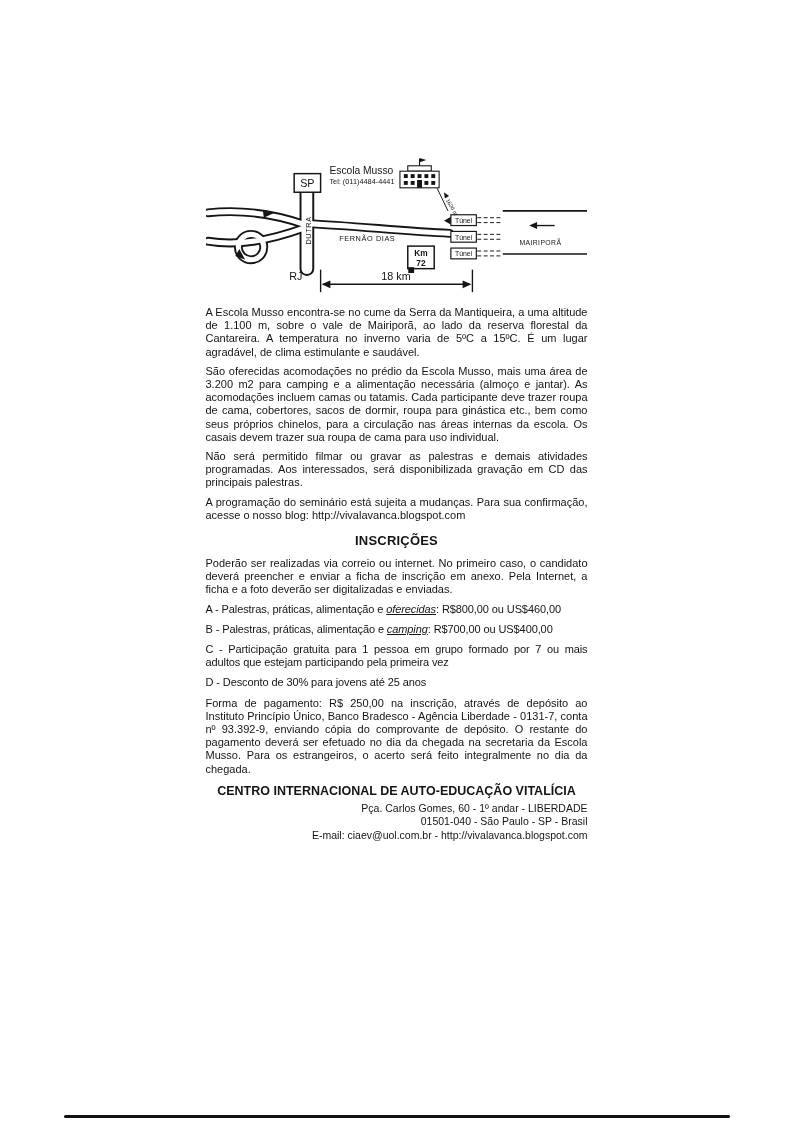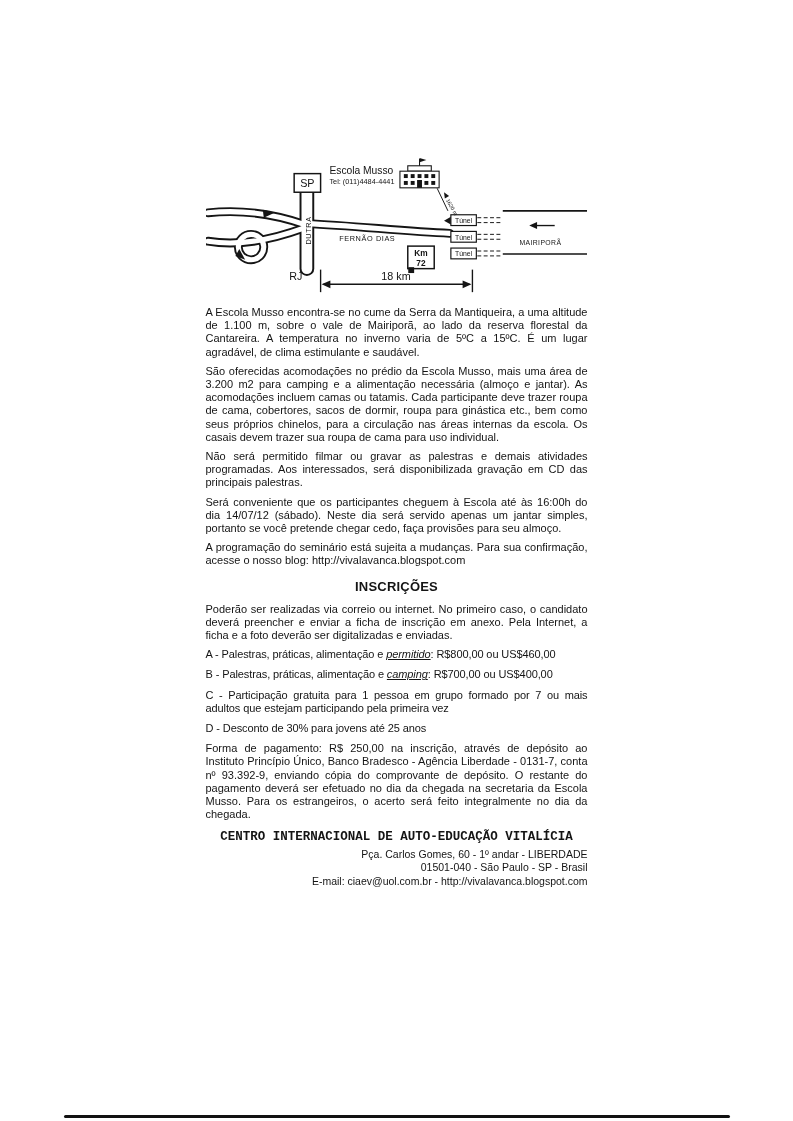--- a/index.html
+++ b/index.html
@@ -30,21 +30,21 @@
     font-size:11px; line-height:13.2px; text-align:justify;
     margin:0 0 6px; hyphens:auto;
   }
   p.item {
     font-size:11px; line-height:13.2px; text-align:justify;
     margin:0 0 7px; letter-spacing:-0.1px;
   }
   .u { font-style:italic; text-decoration:underline; }
 
   .footer { margin-top:8px; text-align:center; }
-  .footer-title { font-size:12.5px; font-weight:bold; margin:0 0 4px;font-family:Liberation Mono, monospace; }
+  .footer-title { font-size:12.5px; font-weight:bold; margin:0 0 4px; }
   .footer-line { font-size:10.5px; line-height:13.5px; margin:0;text-align:right; }
   .footer-line.bold { font-weight:bold; }
 
   .scan-line {
     position:absolute; left:64px; bottom:3px; width:666px; height:3px;
     background:#111; border-radius:2px;
   }
 </style>
 </head>
 <body>
@@ -149,28 +149,27 @@
           <polygon points="118,132 127,128 127,136" fill="#151515" stroke="none"></polygon>
           <polygon points="271,132 262,128 262,136" fill="#151515" stroke="none"></polygon>
           <text x="194" y="128" class="t-dist" text-anchor="middle" fill="#141414" stroke="none">18 km</text>
         </g>
       </svg>
     </div>
 
     <p class="body">A Escola Musso encontra-se no cume da Serra da Mantiqueira, a uma altitude de 1.100 m, sobre o vale de Mairiporã, ao lado da reserva florestal da Cantareira. A temperatura no inverno varia de 5ºC a 15ºC. É um lugar agradável, de clima estimulante e saudável.</p>
     <p class="body">São oferecidas acomodações no prédio da Escola Musso, mais uma área de 3.200 m2 para camping e a alimentação necessária (almoço e jantar). As acomodações incluem camas ou tatamis. Cada participante deve trazer roupa de cama, cobertores, sacos de dormir, roupa para ginástica etc., bem como seus próprios chinelos, para a circulação nas áreas internas da escola. Os casais devem trazer sua roupa de cama para uso individual.</p>
     <p class="body">Não será permitido filmar ou gravar as palestras e demais atividades programadas. Aos interessados, será disponibilizada gravação em CD das principais palestras.</p>
-    <p class="body">Será conveniente que os participantes cheguem à Escola até às 16:00h do dia 14/07/12 (sábado). Neste dia será servido apenas um jantar simples, portanto se você pretende chegar cedo, faça provisões para seu almoço.</p>
     <p class="body">A programação do seminário está sujeita a mudanças. Para sua confirmação, acesse o nosso blog: http://vivalavanca.blogspot.com</p>
 
     <h2 class="section">INSCRIÇÕES</h2>
     <p class="body">Poderão ser realizadas via correio ou internet. No primeiro caso, o candidato deverá preencher e enviar a ficha de inscrição em anexo. Pela Internet, a ficha e a foto deverão ser digitalizadas e enviadas.</p>
 
 
-    <p class="item"><span>A - Palestras, práticas, alimentação e </span><span class="u">permitido</span><span>: R$800,00 ou US$460,00</span></p>
+    <p class="item"><span>A - Palestras, práticas, alimentação e </span><span class="u">oferecidas</span><span>: R$800,00 ou US$460,00</span></p>
 
     <p class="item"><span>B - Palestras, práticas, alimentação e </span><span class="u">camping</span><span>: R$700,00 ou US$400,00</span></p>
 
     <p class="item"><span>C - Participação gratuita para 1 pessoa em grupo formado por 7 ou mais adultos que estejam participando pela primeira vez</span><span class="u"></span><span></span></p>
 
     <p class="item"><span>D - Desconto de 30% para jovens até 25 anos</span><span class="u"></span><span></span></p>
 
     <p class="body">Forma de pagamento: R$ 250,00 na inscrição, através de depósito ao Instituto Princípio Único, Banco Bradesco - Agência Liberdade - 0131-7, conta nº 93.392-9, enviando cópia do comprovante de depósito. O restante do pagamento deverá ser efetuado no dia da chegada na secretaria da Escola Musso. Para os estrangeiros, o acerto será feito integralmente no dia da chegada.</p>
 
     <div class="footer">

